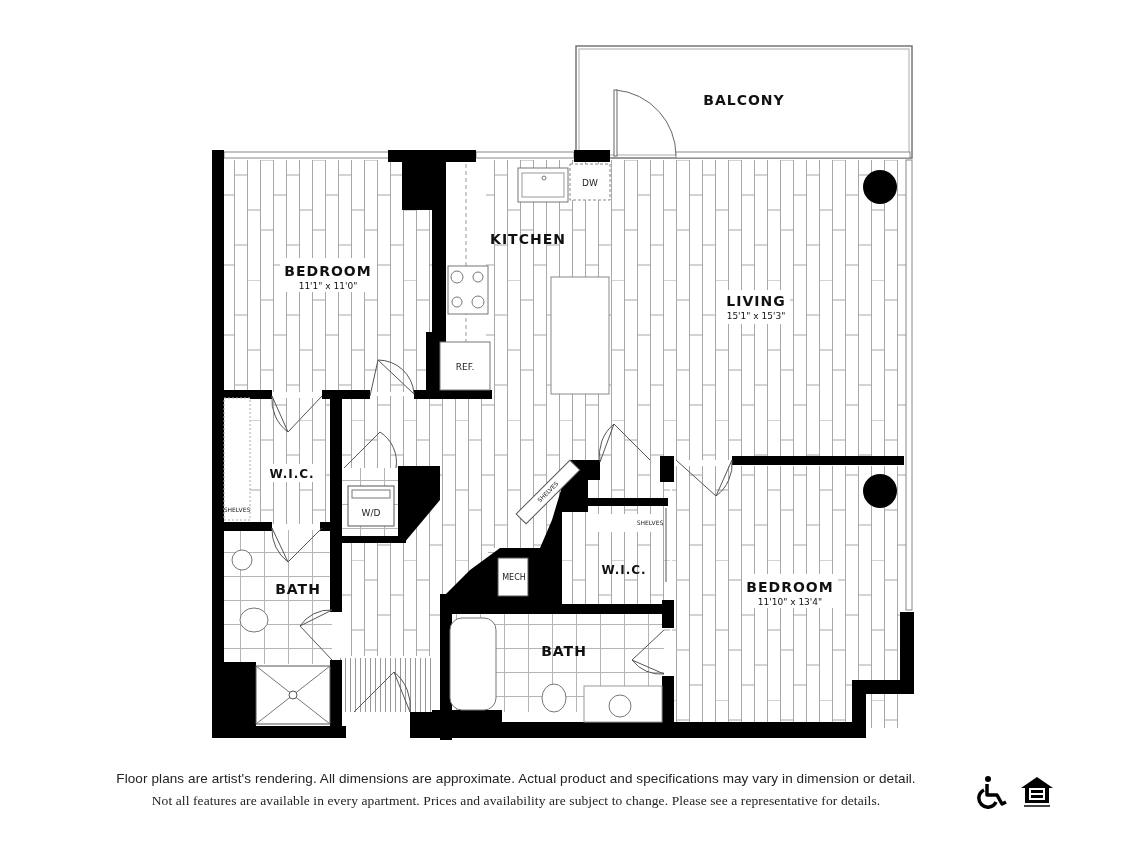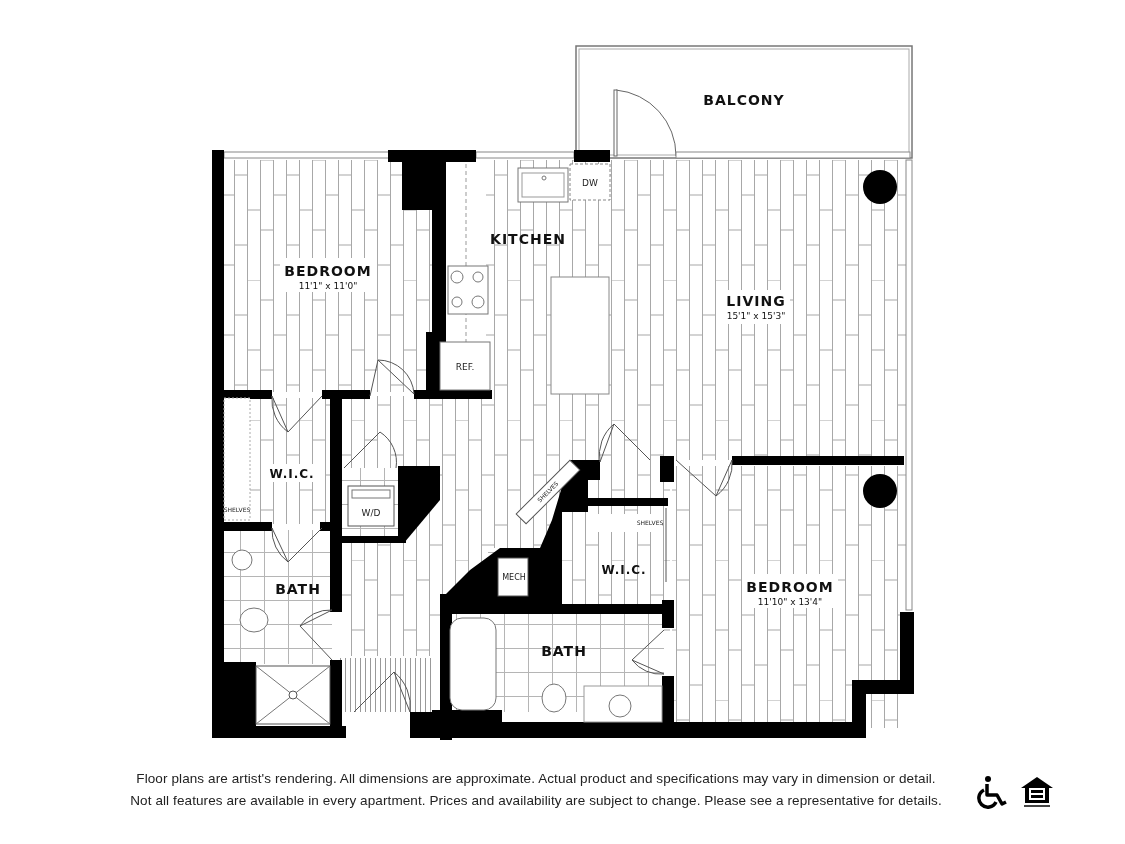--- a/index.html
+++ b/index.html
@@ -2,23 +2,23 @@
 <html><head>
 <meta charset="utf-8">
 <style>
   html, body { margin:0; padding:0; background:#ffffff; }
   body { width:1125px; height:844px; position:relative; overflow:hidden; font-family:"Liberation Sans", sans-serif; }
   #plan { position:absolute; left:0; top:0; width:1125px; height:760px; }
   .room-label { font-family:"DejaVu Sans", sans-serif; font-weight:bold; font-size:14px; letter-spacing:1px; fill:#111; }
   .room-dim { font-family:"DejaVu Sans", sans-serif; font-size:9px; fill:#111; }
   .fixture-label { font-family:"DejaVu Sans", sans-serif; font-size:9px; fill:#222; }
   .tiny-label { font-family:"DejaVu Sans", sans-serif; font-size:6px; fill:#222; }
-  .disclaimer { position:absolute; left:56px; width:960px; text-align:center; font-size:13.5px; color:#222; letter-spacing:0.1px; }
+  .disclaimer { position:absolute; left:36px; width:960px; text-align:center; font-size:13.5px; color:#222; letter-spacing:0.1px; }
   #line1 { top:771px; }
-  #line2 { top:793px; }
+  #line2 { top:793px;font-family:Liberation Serif, serif; }
   .logo { position:absolute; }
   #ada { left:976px; top:775px; width:34px; height:34px; }
   #eho { left:1020px; top:775px; width:34px; height:34px; }
 </style>
 </head>
 <body>
 
 <svg id="plan" viewBox="0 0 1125 760" xmlns="http://www.w3.org/2000/svg">
   <defs>
     <pattern id="plank" x="0" y="0" width="52" height="140" patternUnits="userSpaceOnUse">

